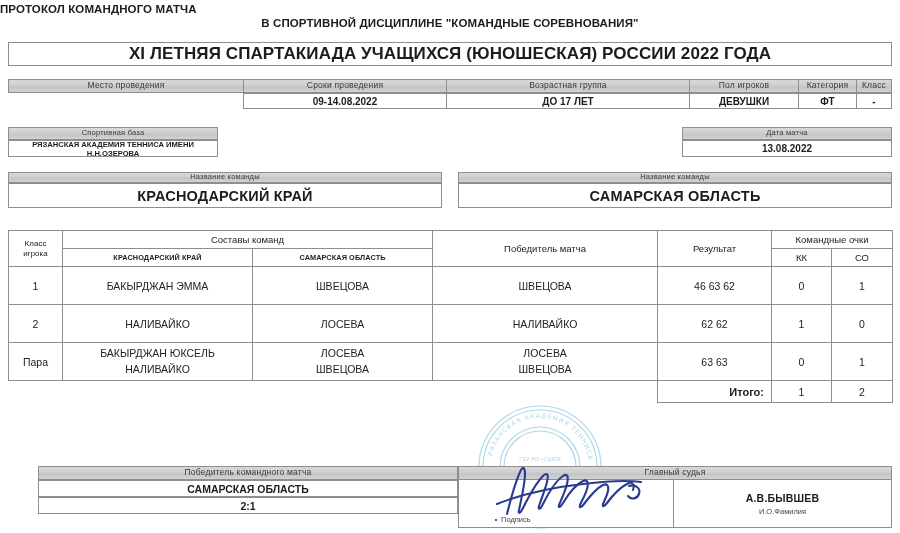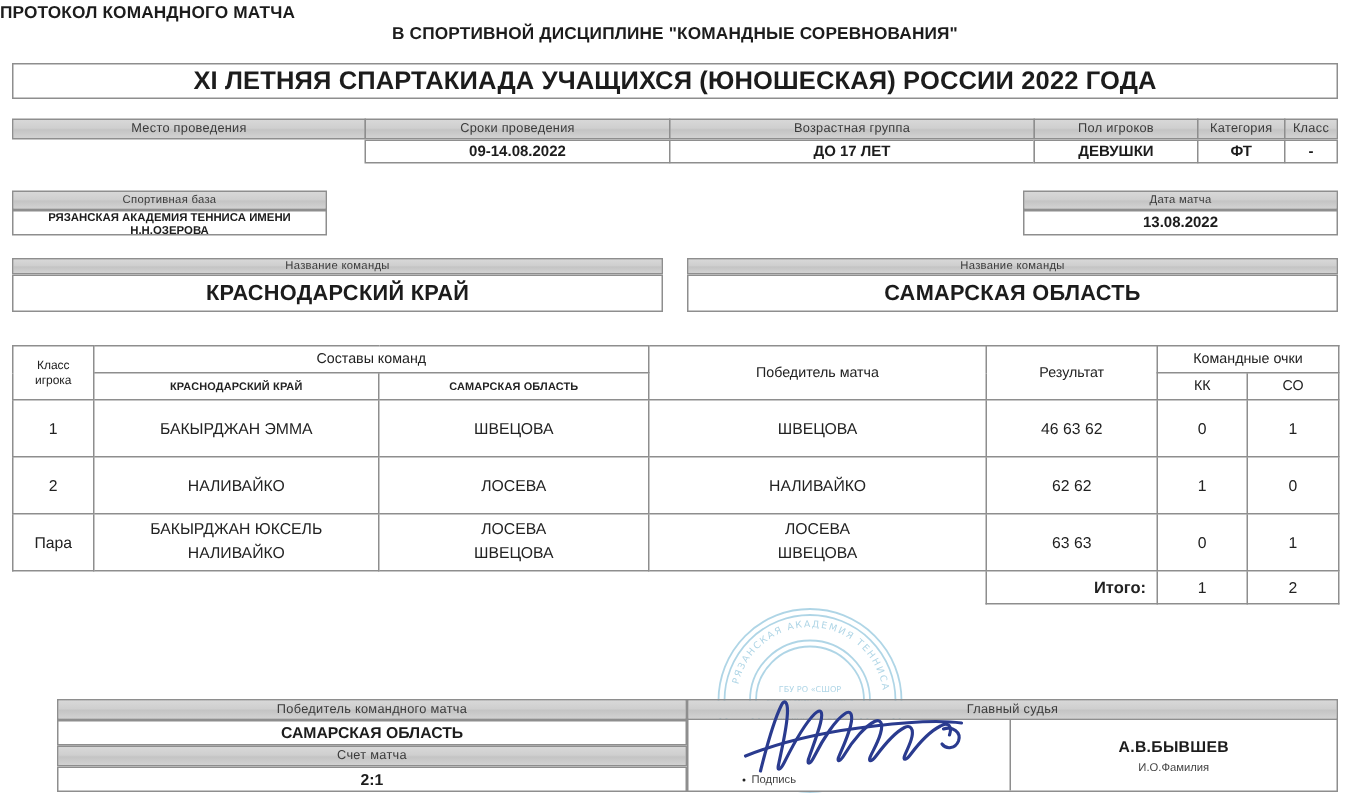--- a/index.html
+++ b/index.html
@@ -293,21 +293,20 @@
       <td class="total-label">Итого:</td>
       <td>1</td>
       <td>2</td>
     </tr>
   </tbody>
 </table>
 
 <div class="bottom-left">
   <div class="lbl">Победитель командного матча</div>
   <div class="val">САМАРСКАЯ ОБЛАСТЬ</div>
-  <div class="lbl">Счет матча</div>
   <div class="val">2:1</div>
 </div>
 
 <div class="bottom-right">
   <div class="lbl">Главный судья</div>
   <div class="br-body">
     <div class="sig-cell">
       <div class="signature">
         <svg viewBox="0 0 180 62" width="180" height="62" xmlns="http://www.w3.org/2000/svg">
           <g fill="none" stroke="#2a3b8f" stroke-width="2.1" stroke-linecap="round" stroke-linejoin="round">

